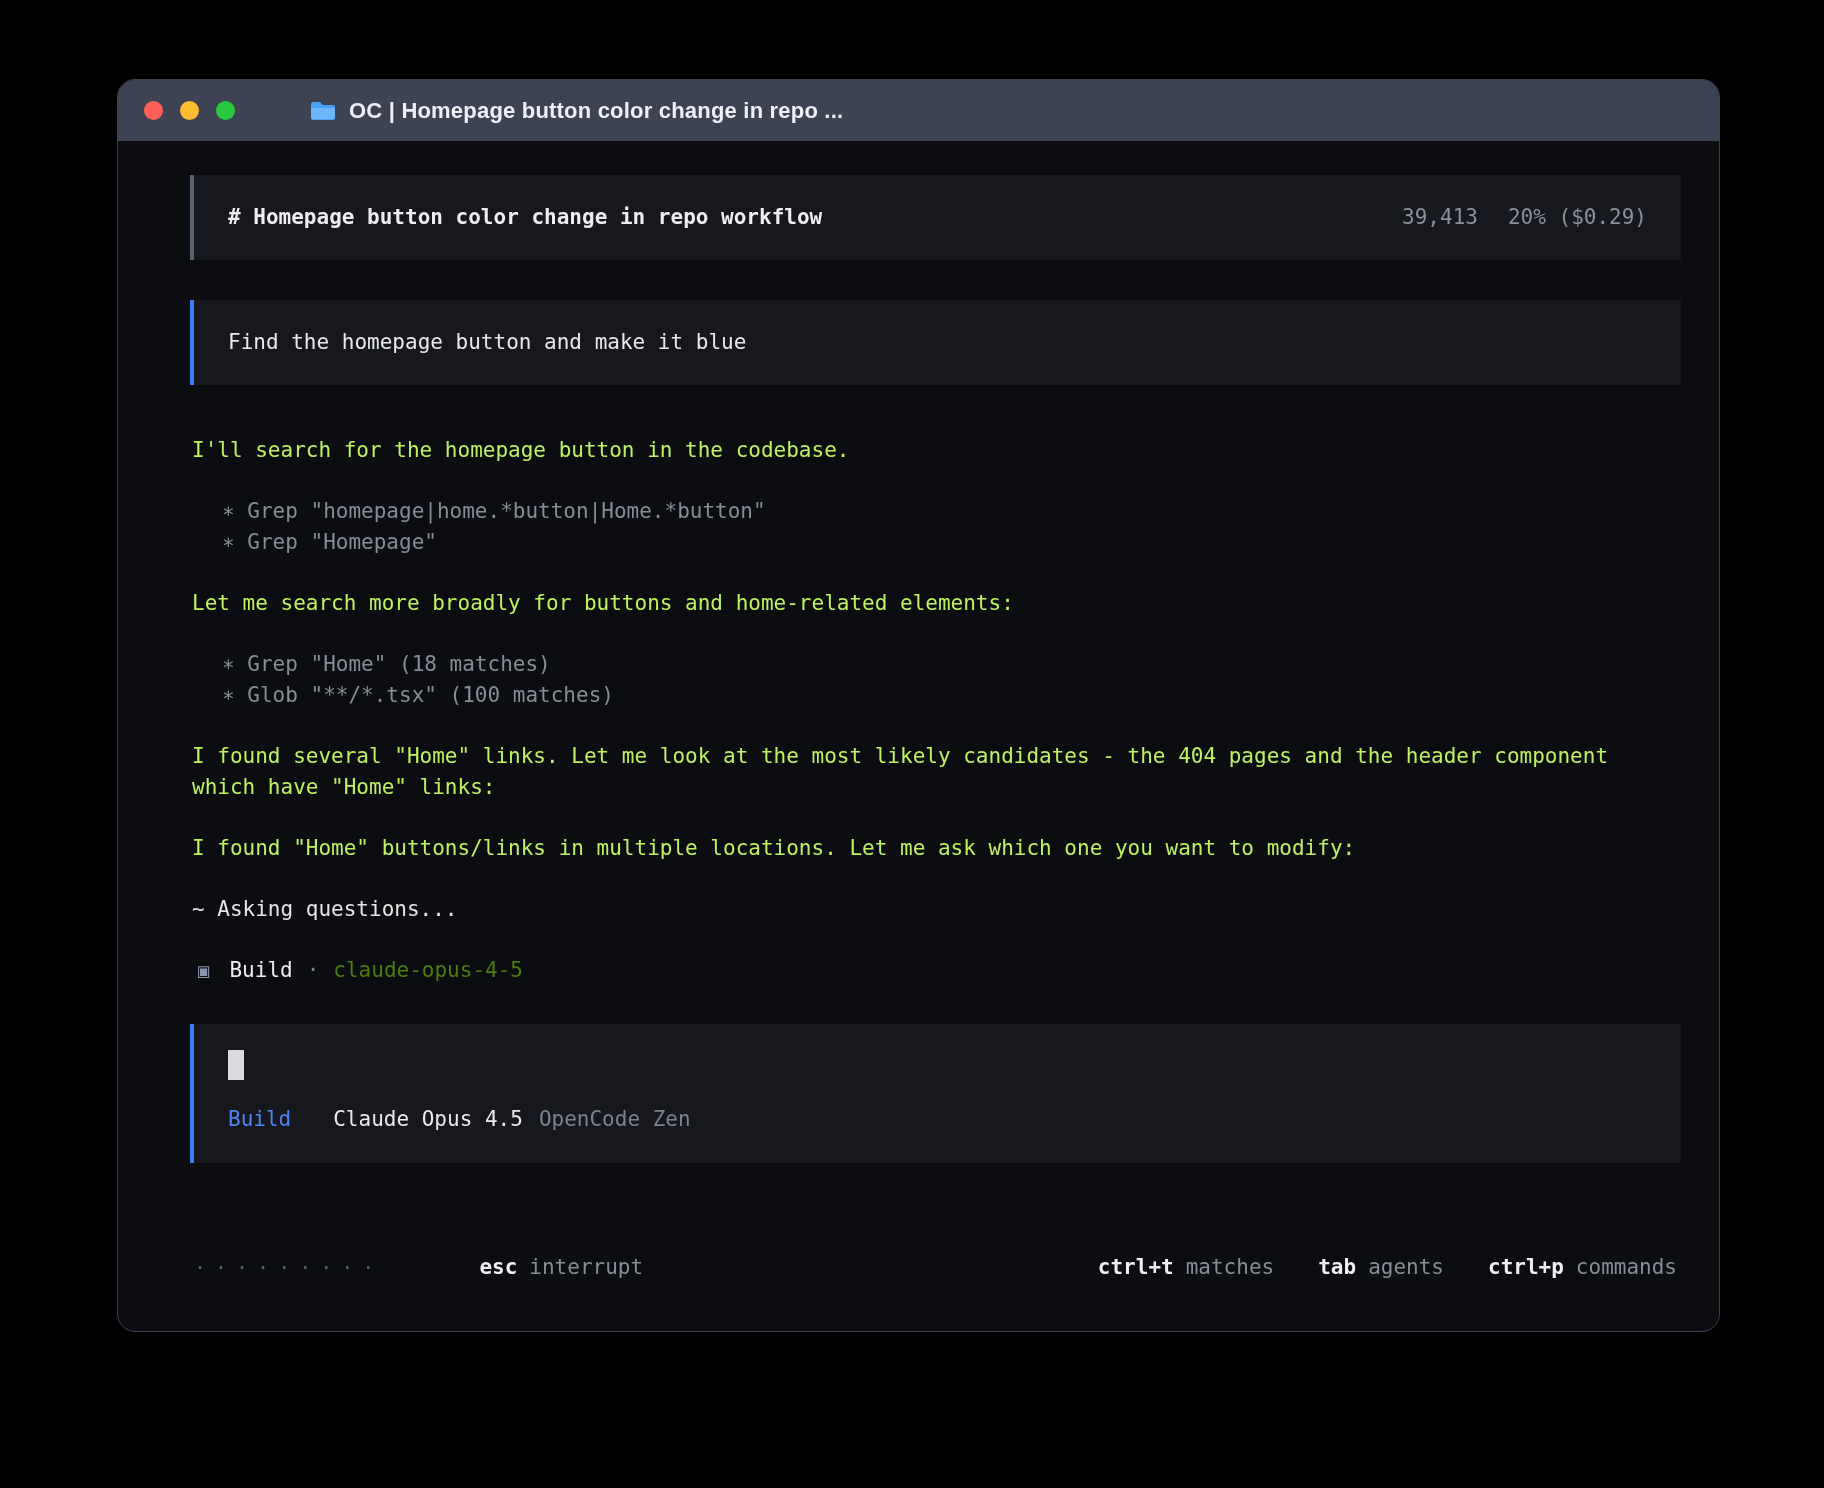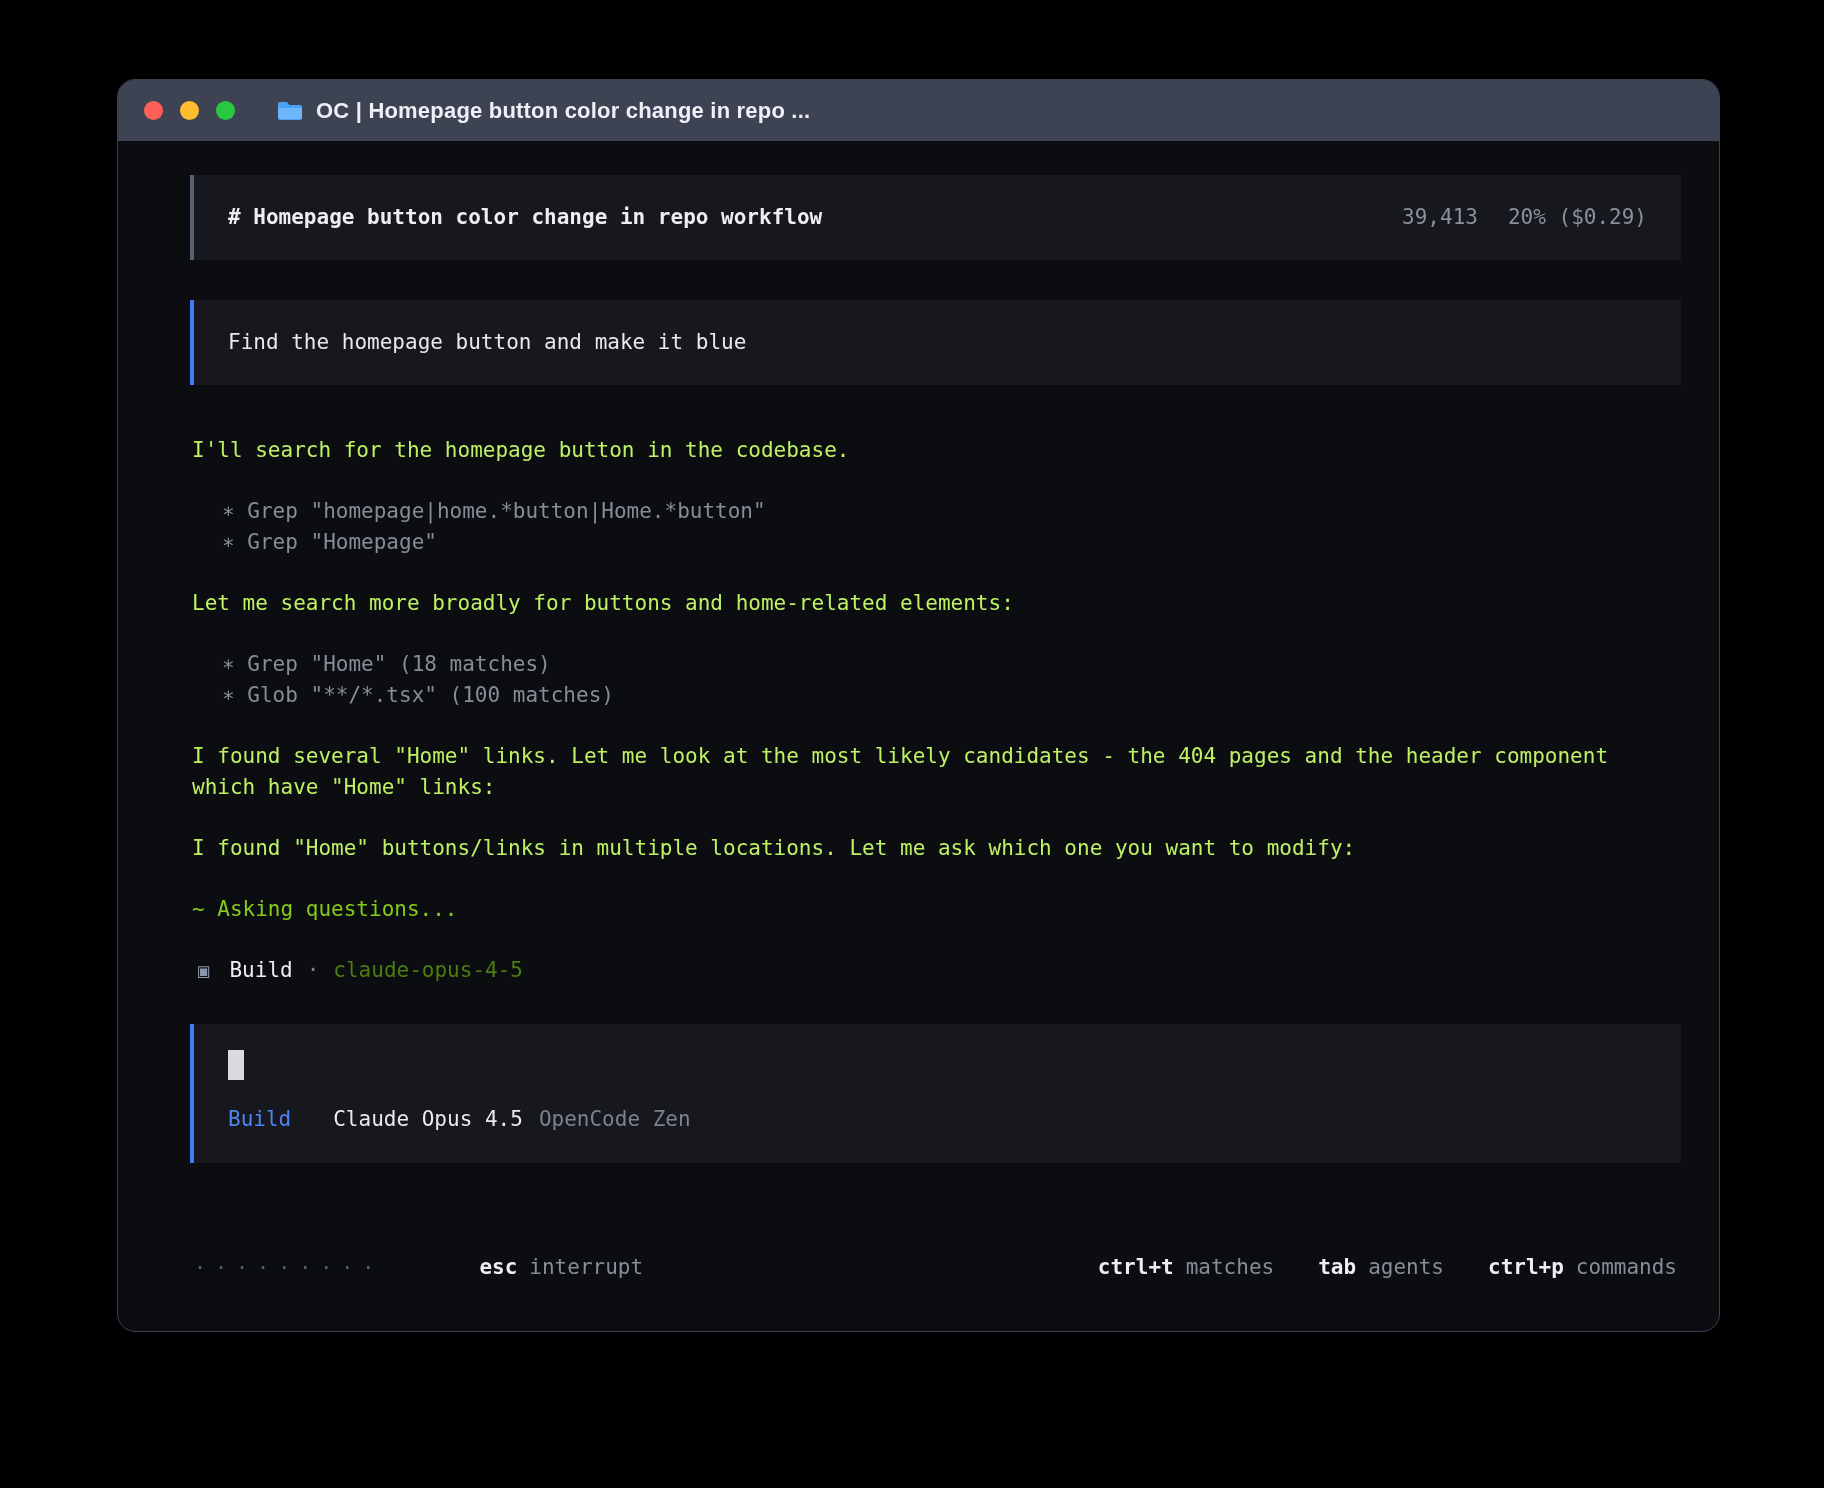--- a/index.html
+++ b/index.html
@@ -10,21 +10,21 @@
     position:absolute; left:117px; top:79px; width:1603px; height:1253px;
     background:#0b0d11; border-radius:18px; overflow:hidden;
     border:1px solid #3a4050;
     box-shadow:0 30px 80px rgba(0,0,0,.8);
     display:flex; flex-direction:column;
   }
 
   
   .titlebar {
     height:61px; flex:0 0 61px; background:#3e4354;
-    display:flex; align-items:center; padding:0 26px;
+    display:flex; align-items:center; padding:0 26px;gap:33px;
   }
   .lights { display:flex; gap:17px; margin-right:42px; }
   .light { width:19px; height:19px; border-radius:50%; }
   .light.red { background:#ff5f57; }
   .light.yellow { background:#febc2e; }
   .light.green { background:#28c840; }
   .titlebar-title {
     display:flex; align-items:center; gap:13px;
     color:#edf0f5; font-family:"Liberation Sans", sans-serif;
     font-size:22px; font-weight:bold; letter-spacing:.2px;
@@ -46,21 +46,21 @@
   .header-title { font-weight:bold; color:#eceef2; }
   .header-stats { display:flex; gap:30px; color:#8a909c; white-space:nowrap; }
 
   .block.user-block { border-left-color:#3e7bf6; margin-bottom:50px; }
   .user-text { color:#e7e9ee; }
 
   .transcript { padding:0 2px; }
   .para { color:#bef264; margin-bottom:30px; max-width:1500px; }
   .toolgroup { margin-bottom:30px; }
   .tool-line { color:#868d99; padding-left:30px; white-space:pre; }
-  .status-line { color:#84cc16; margin-bottom:30px; }
+  .status-line { color:#e5e5e5; margin-bottom:30px; }
 
   .agent-row { display:flex; align-items:center; gap:14px; padding-left:6px; margin-bottom:38px; }
   .agent-icon { color:#8b97ac; font-size:19px; }
   .agent-name { color:#eceef2; margin-left:6px; }
   .agent-dot { color:#7c828d; }
   .agent-model { color:#4d7c0f; }
 
   
   .input-block {
     background:#16181e; border-left:4px solid #3e7bf6;

